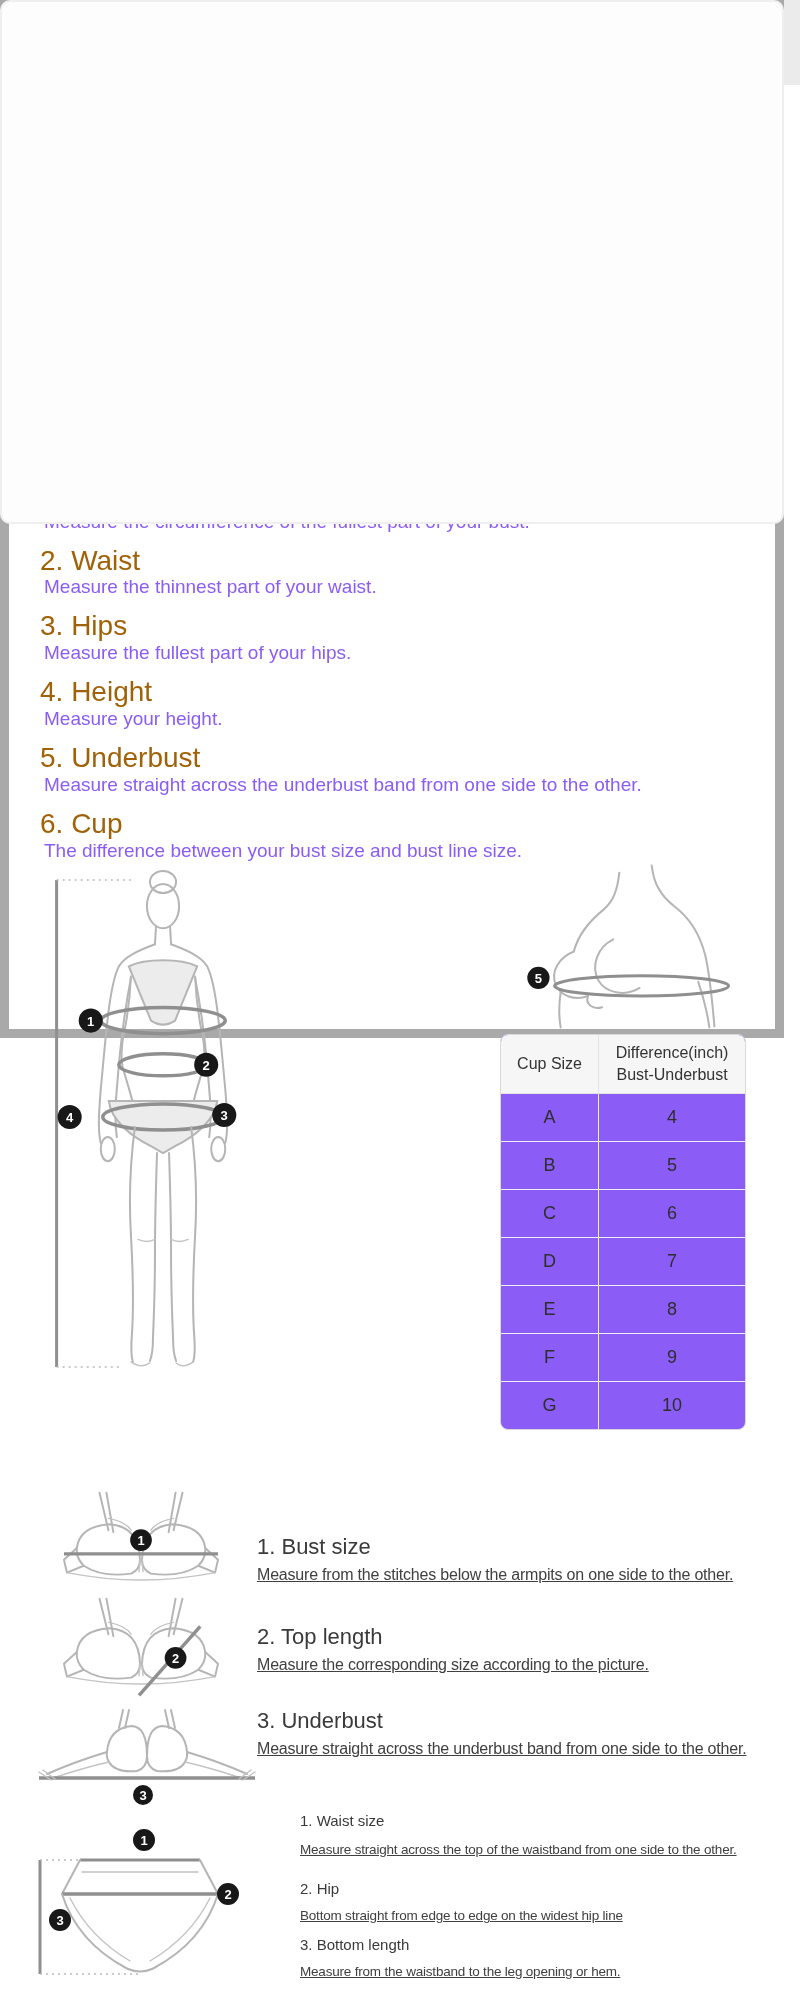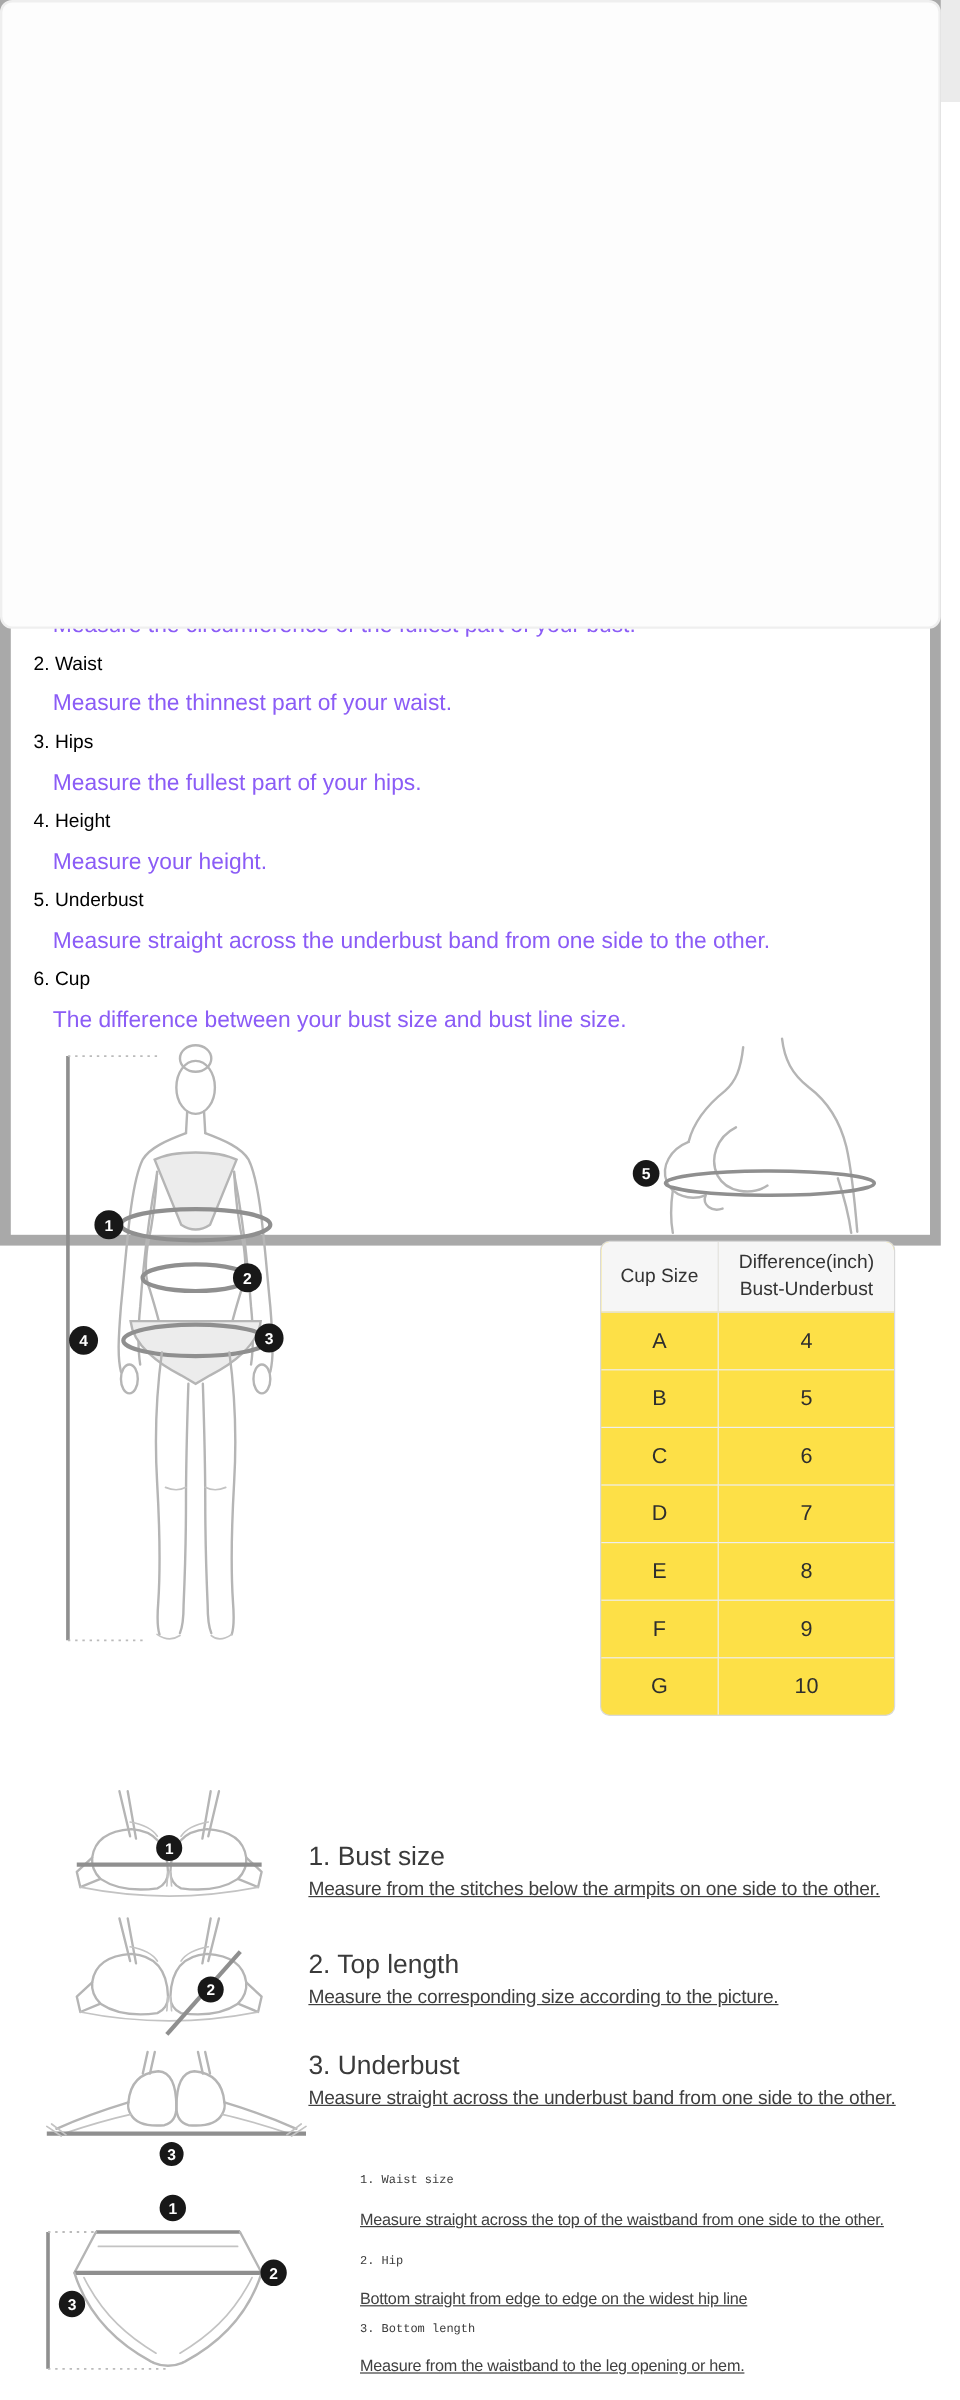--- a/index.html
+++ b/index.html
@@ -18,41 +18,41 @@
     align-items:center; text-align:center; font-size:28px; color:#1e1e1e; }
   .st-row .sz { font-size:25px; }
   .row-s { top:78; height:160px; }
   .row-m { top:240; height:85px; background:#ebebeb; }
   .row-l { top:325; height:72px; }
 
   
   .measure-box { left:8; top:417; width:784px; height:1038px; border:9px solid #a9a9a9; background:#fff; }
   .mb-title { left:0; top:436; width:800px; text-align:center; transform:translateX(-44px);
     font-size:33px; color:#8f8f8f; letter-spacing:0.5px; }
-  .step-label { left:28px; font-size:16px; color:#000000; }
+  .step-label { left:40px; font-size:28px; color:#a16207; }
   .step-text  { left:44px; font-size:19px; color:#8b5cf6; white-space:nowrap; }
 
   
   .cup-table { left:500px; top:1034px; width:246px; border:1px solid #d9d9d9; border-radius:8px;
-    overflow:hidden; background:#fde047; }
+    overflow:hidden; background:#8b5cf6; }
   .cup-table table { width:100%; border-collapse:collapse; }
   .cup-table th { background:#f6f6f6; font-weight:400; font-size:16px; color:#333;
     height:58px; border-bottom:1px solid #e3e3e3; white-space:pre-line; line-height:1.35; }
   .cup-table th:first-child { border-right:1px solid #e3e3e3; width:40%; }
   .cup-table td { text-align:center; font-size:18px; color:#2e2e2e; height:48px;
     border-bottom:1px solid #eeeeee; }
   .cup-table td:first-child { border-right:1px solid #eeeeee; }
   .cup-table tr:last-child td { border-bottom:none; }
 
   
   .bottom-panel { left:8; top:1468; width:784px; height:524px; background:#fdfdfd;
     border:2px solid #efefef; border-radius:10px; }
   .g-label { font-size:22px; color:#3a3a3a; white-space:nowrap; }
   .g-text  { font-size:16px; color:#404040; white-space:nowrap; letter-spacing:-0.2px;text-decoration:underline; }
-  .g-label.small { font-size:10px;font-family:Liberation Mono, monospace; }
+  .g-label.small { font-size:15px; }
   .g-text.small  { font-size:13.5px;text-align:center; }
 
   svg .outline { fill:none; stroke:#b5b5b5; stroke-width:2; stroke-linecap:round; stroke-linejoin:round; }
   svg .thin    { fill:none; stroke:#c3c3c3; stroke-width:1.4; stroke-linecap:round; }
   svg .mline   { fill:none; stroke:#8f8f8f; stroke-width:3.5; }
   svg .fillpart{ fill:#ececec; stroke:#b5b5b5; stroke-width:2; }
   svg .vline   { stroke:#8f8f8f; stroke-width:3; }
   svg .dotted  { stroke:#bbbbbb; stroke-width:1.5; stroke-dasharray:2 4; fill:none; }
   svg .mk-c    { fill:#181818; }
   svg .mk-t    { fill:#ffffff; font-size:13px; font-weight:700; text-anchor:middle;

